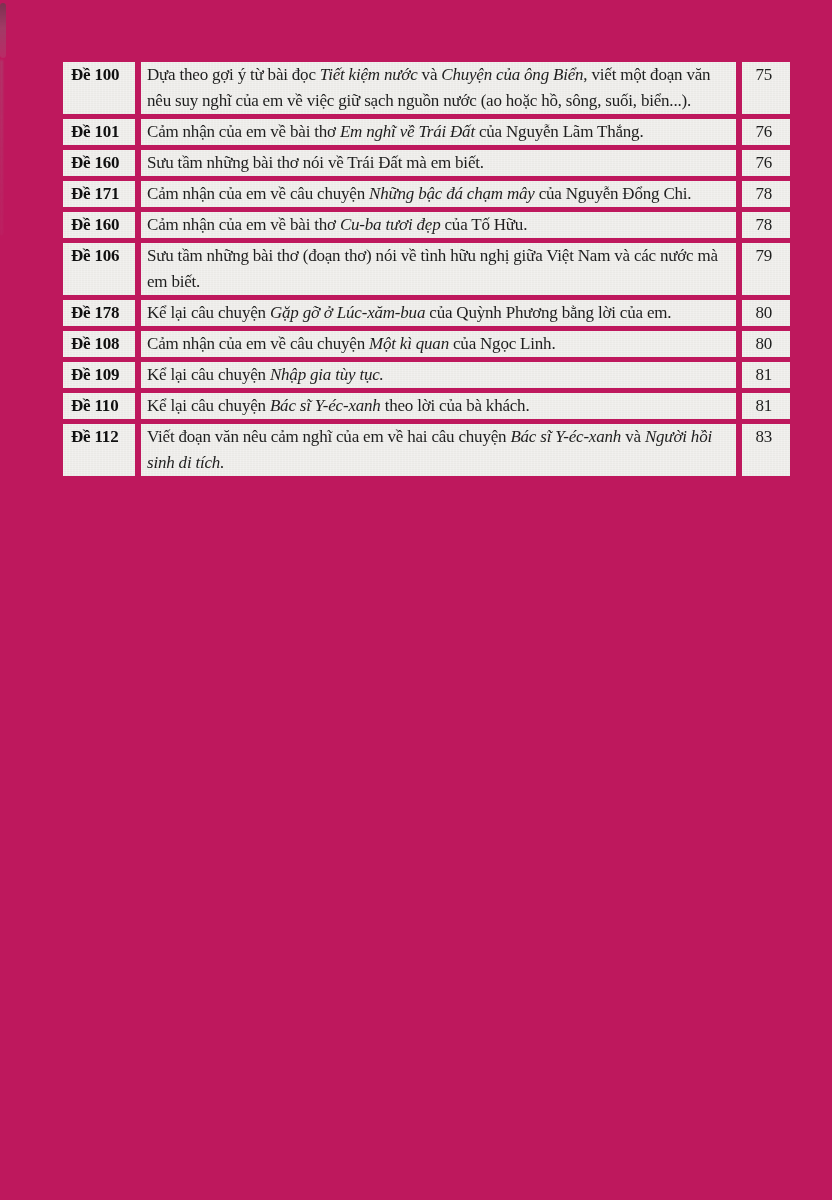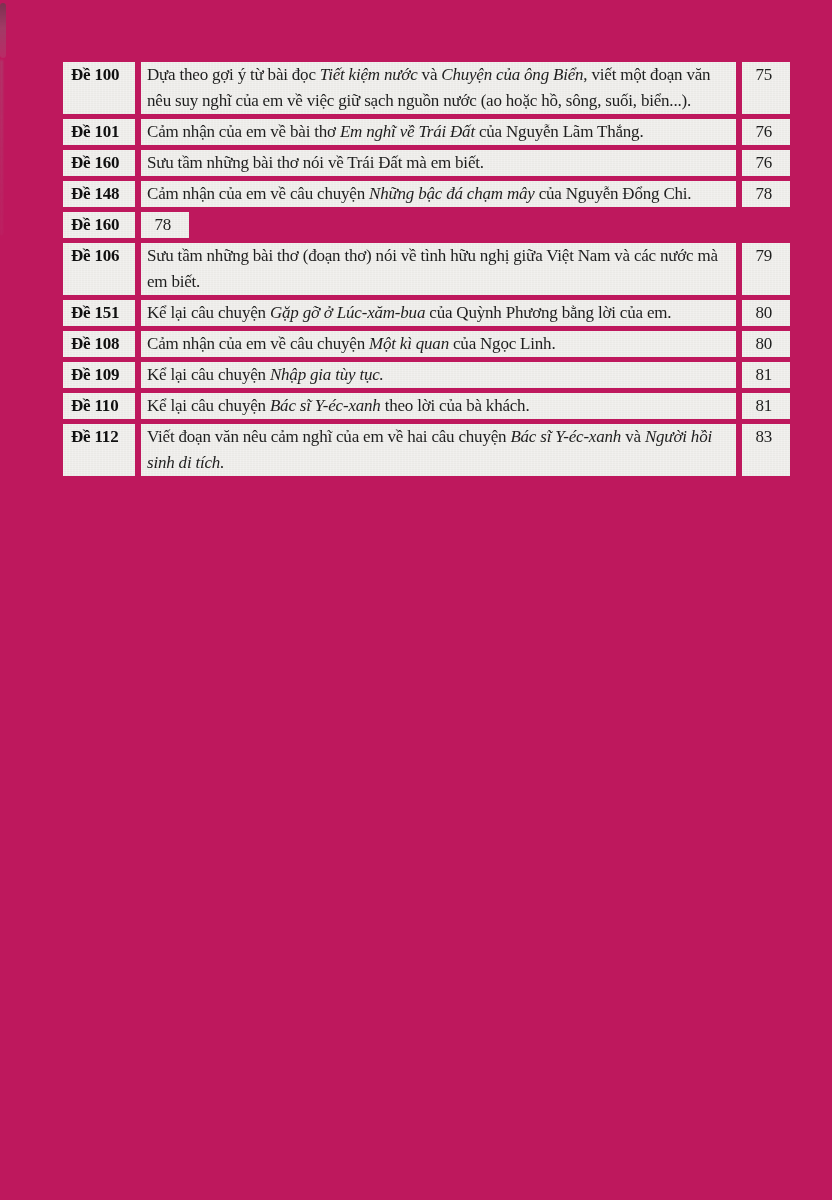--- a/index.html
+++ b/index.html
@@ -60,35 +60,36 @@
         <div class="cell label-cell">Đề 101</div>
         <div class="cell desc-cell"><span class="rg">Cảm nhận của em về bài thơ </span><span class="it">Em nghĩ về Trái Đất</span><span class="rg"> của Nguyễn Lãm Thắng.</span></div>
         <div class="cell page-cell">76</div>
       </div>
       <div class="row">
         <div class="cell label-cell">Đề 160</div>
         <div class="cell desc-cell"><span class="rg">Sưu tầm những bài thơ nói về Trái Đất mà em biết.</span></div>
         <div class="cell page-cell">76</div>
       </div>
       <div class="row">
-        <div class="cell label-cell">Đề 148</div>
+        <div class="cell label-cell">Đề 171</div>
         <div class="cell desc-cell"><span class="rg">Cảm nhận của em về câu chuyện </span><span class="it">Những bậc đá chạm mây</span><span class="rg"> của Nguyễn Đổng Chi.</span></div>
         <div class="cell page-cell">78</div>
       </div>
       <div class="row">
         <div class="cell label-cell">Đề 160</div>
+        <div class="cell desc-cell"><span class="rg">Cảm nhận của em về bài thơ </span><span class="it">Cu-ba tươi đẹp</span><span class="rg"> của Tố Hữu.</span></div>
         <div class="cell page-cell">78</div>
       </div>
       <div class="row">
         <div class="cell label-cell">Đề 106</div>
         <div class="cell desc-cell"><span class="rg">Sưu tầm những bài thơ (đoạn thơ) nói về tình hữu nghị giữa Việt Nam và các nước mà em biết.</span></div>
         <div class="cell page-cell">79</div>
       </div>
       <div class="row">
-        <div class="cell label-cell">Đề 151</div>
+        <div class="cell label-cell">Đề 178</div>
         <div class="cell desc-cell"><span class="rg">Kể lại câu chuyện </span><span class="it">Gặp gỡ ở Lúc-xăm-bua</span><span class="rg"> của Quỳnh Phương bằng lời của em.</span></div>
         <div class="cell page-cell">80</div>
       </div>
       <div class="row">
         <div class="cell label-cell">Đề 108</div>
         <div class="cell desc-cell"><span class="rg">Cảm nhận của em về câu chuyện </span><span class="it">Một kì quan</span><span class="rg"> của Ngọc Linh.</span></div>
         <div class="cell page-cell">80</div>
       </div>
       <div class="row">
         <div class="cell label-cell">Đề 109</div>

